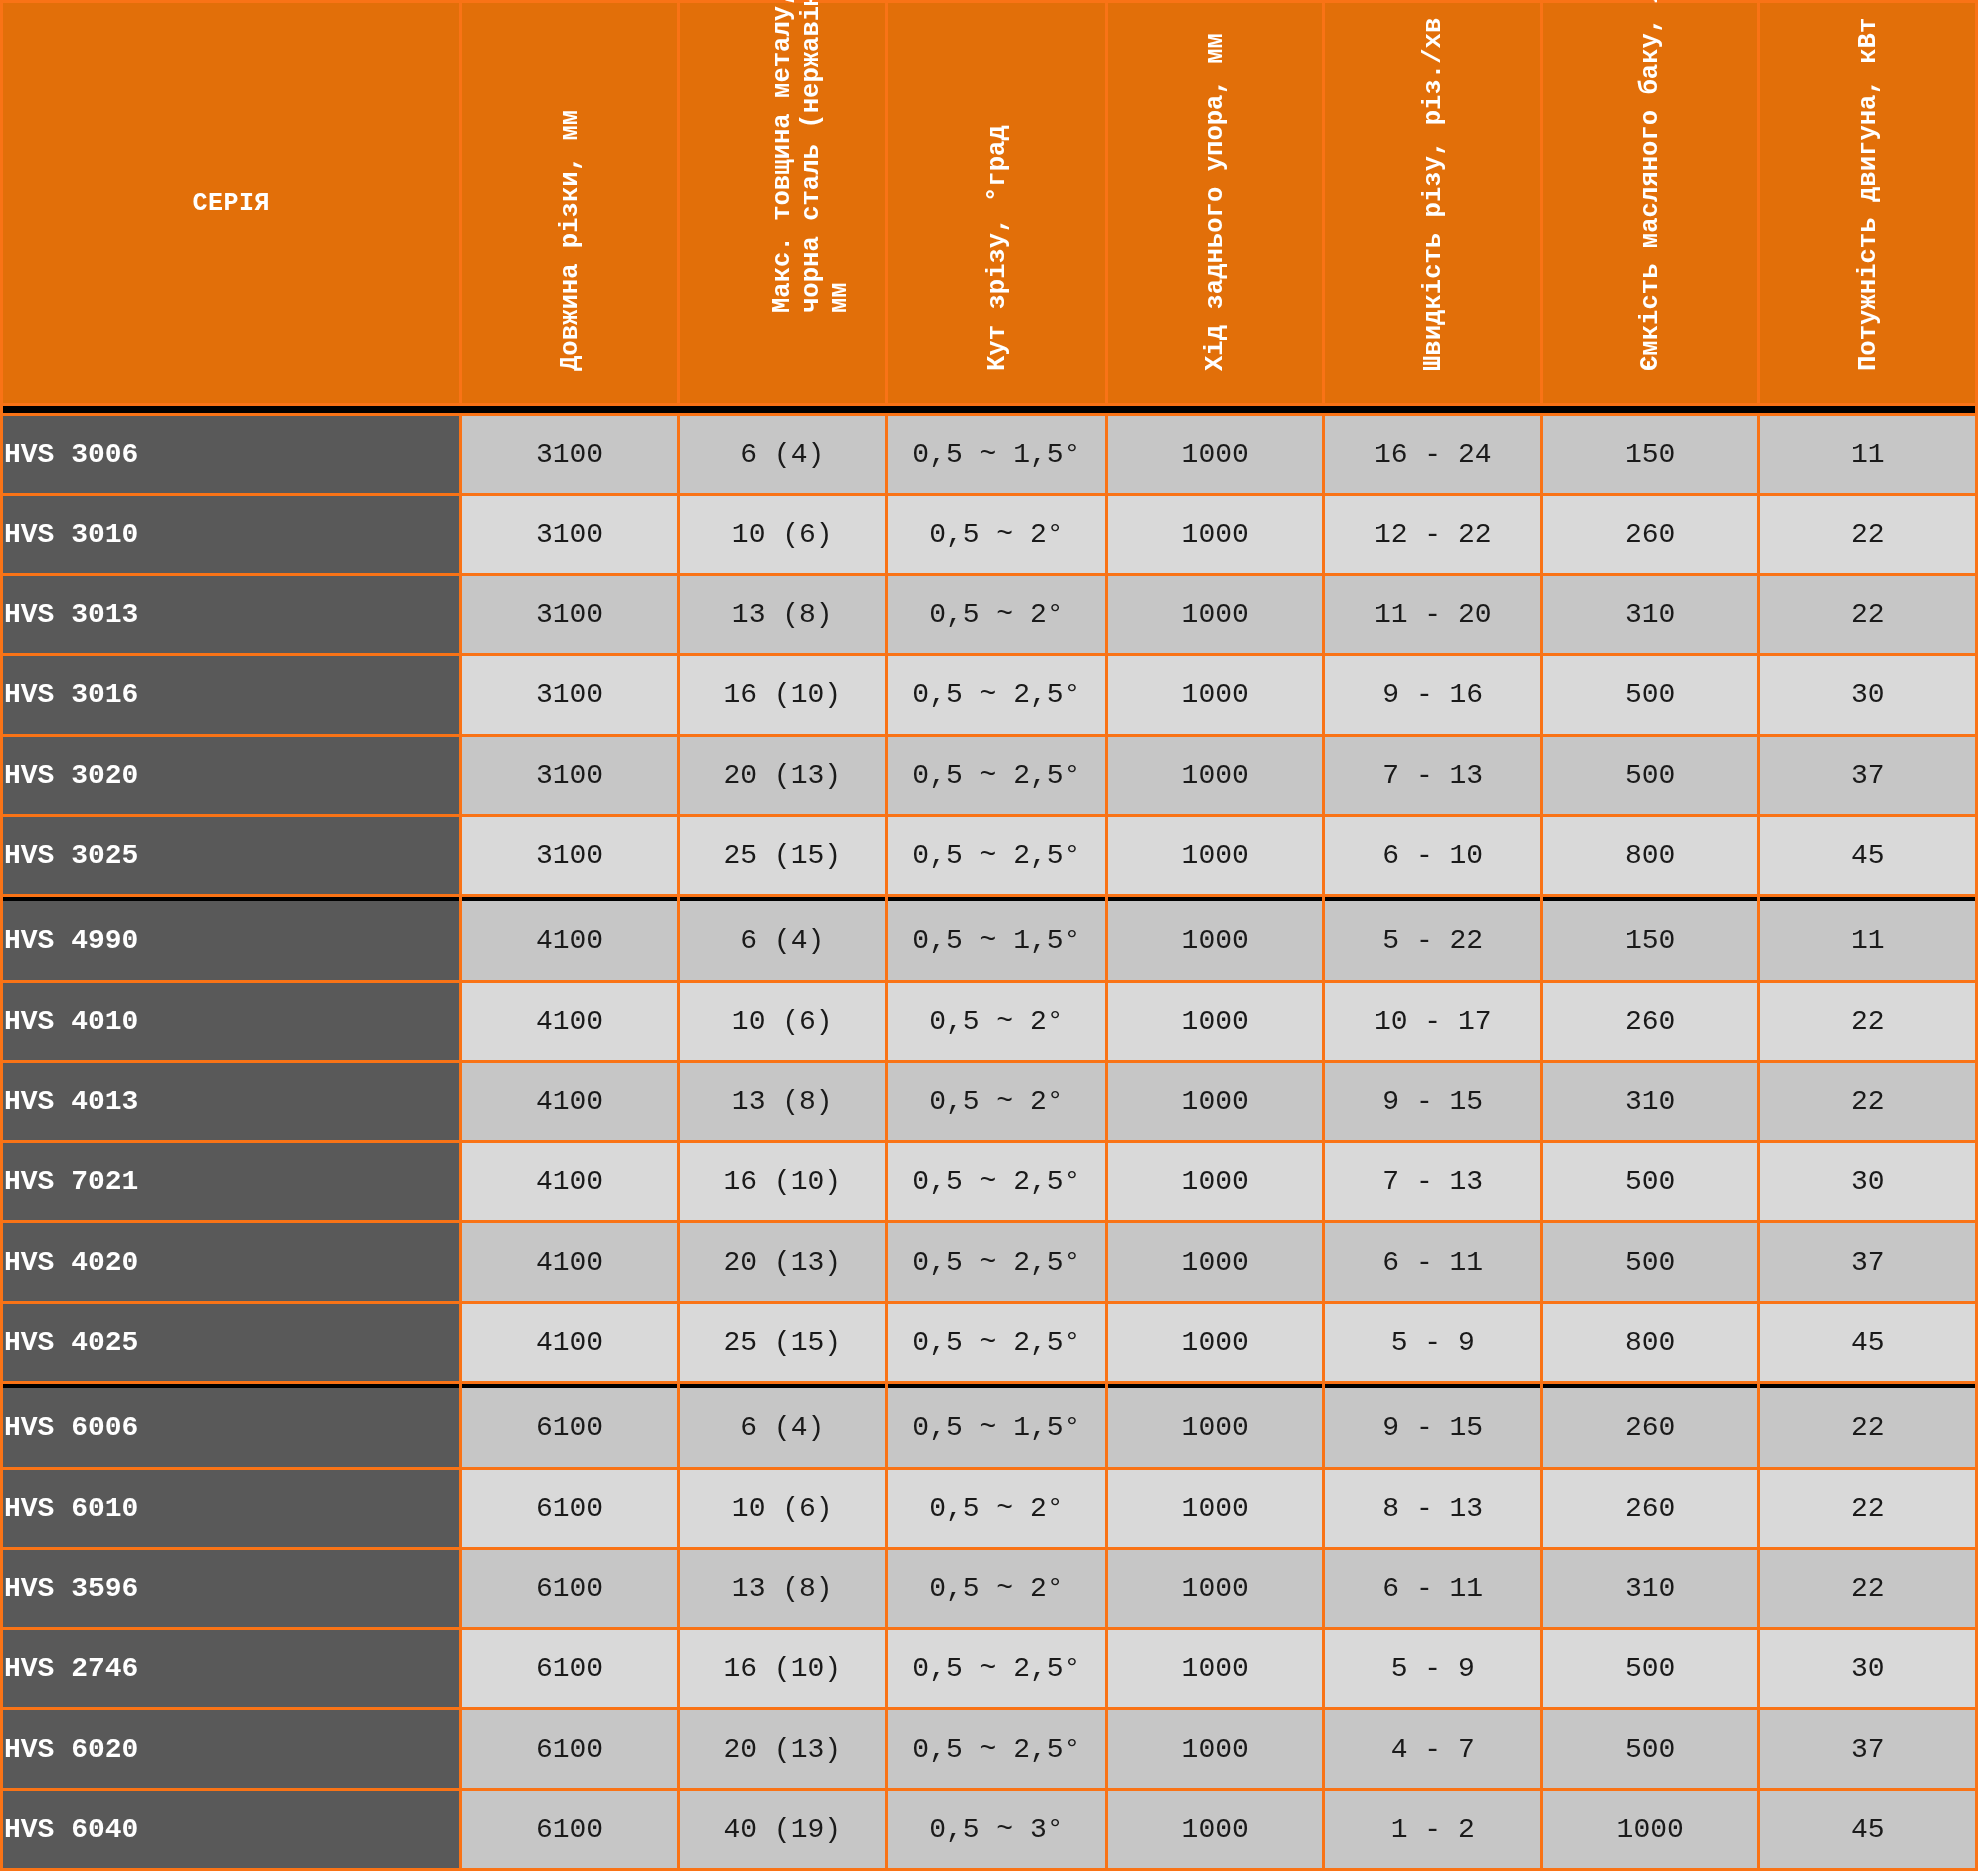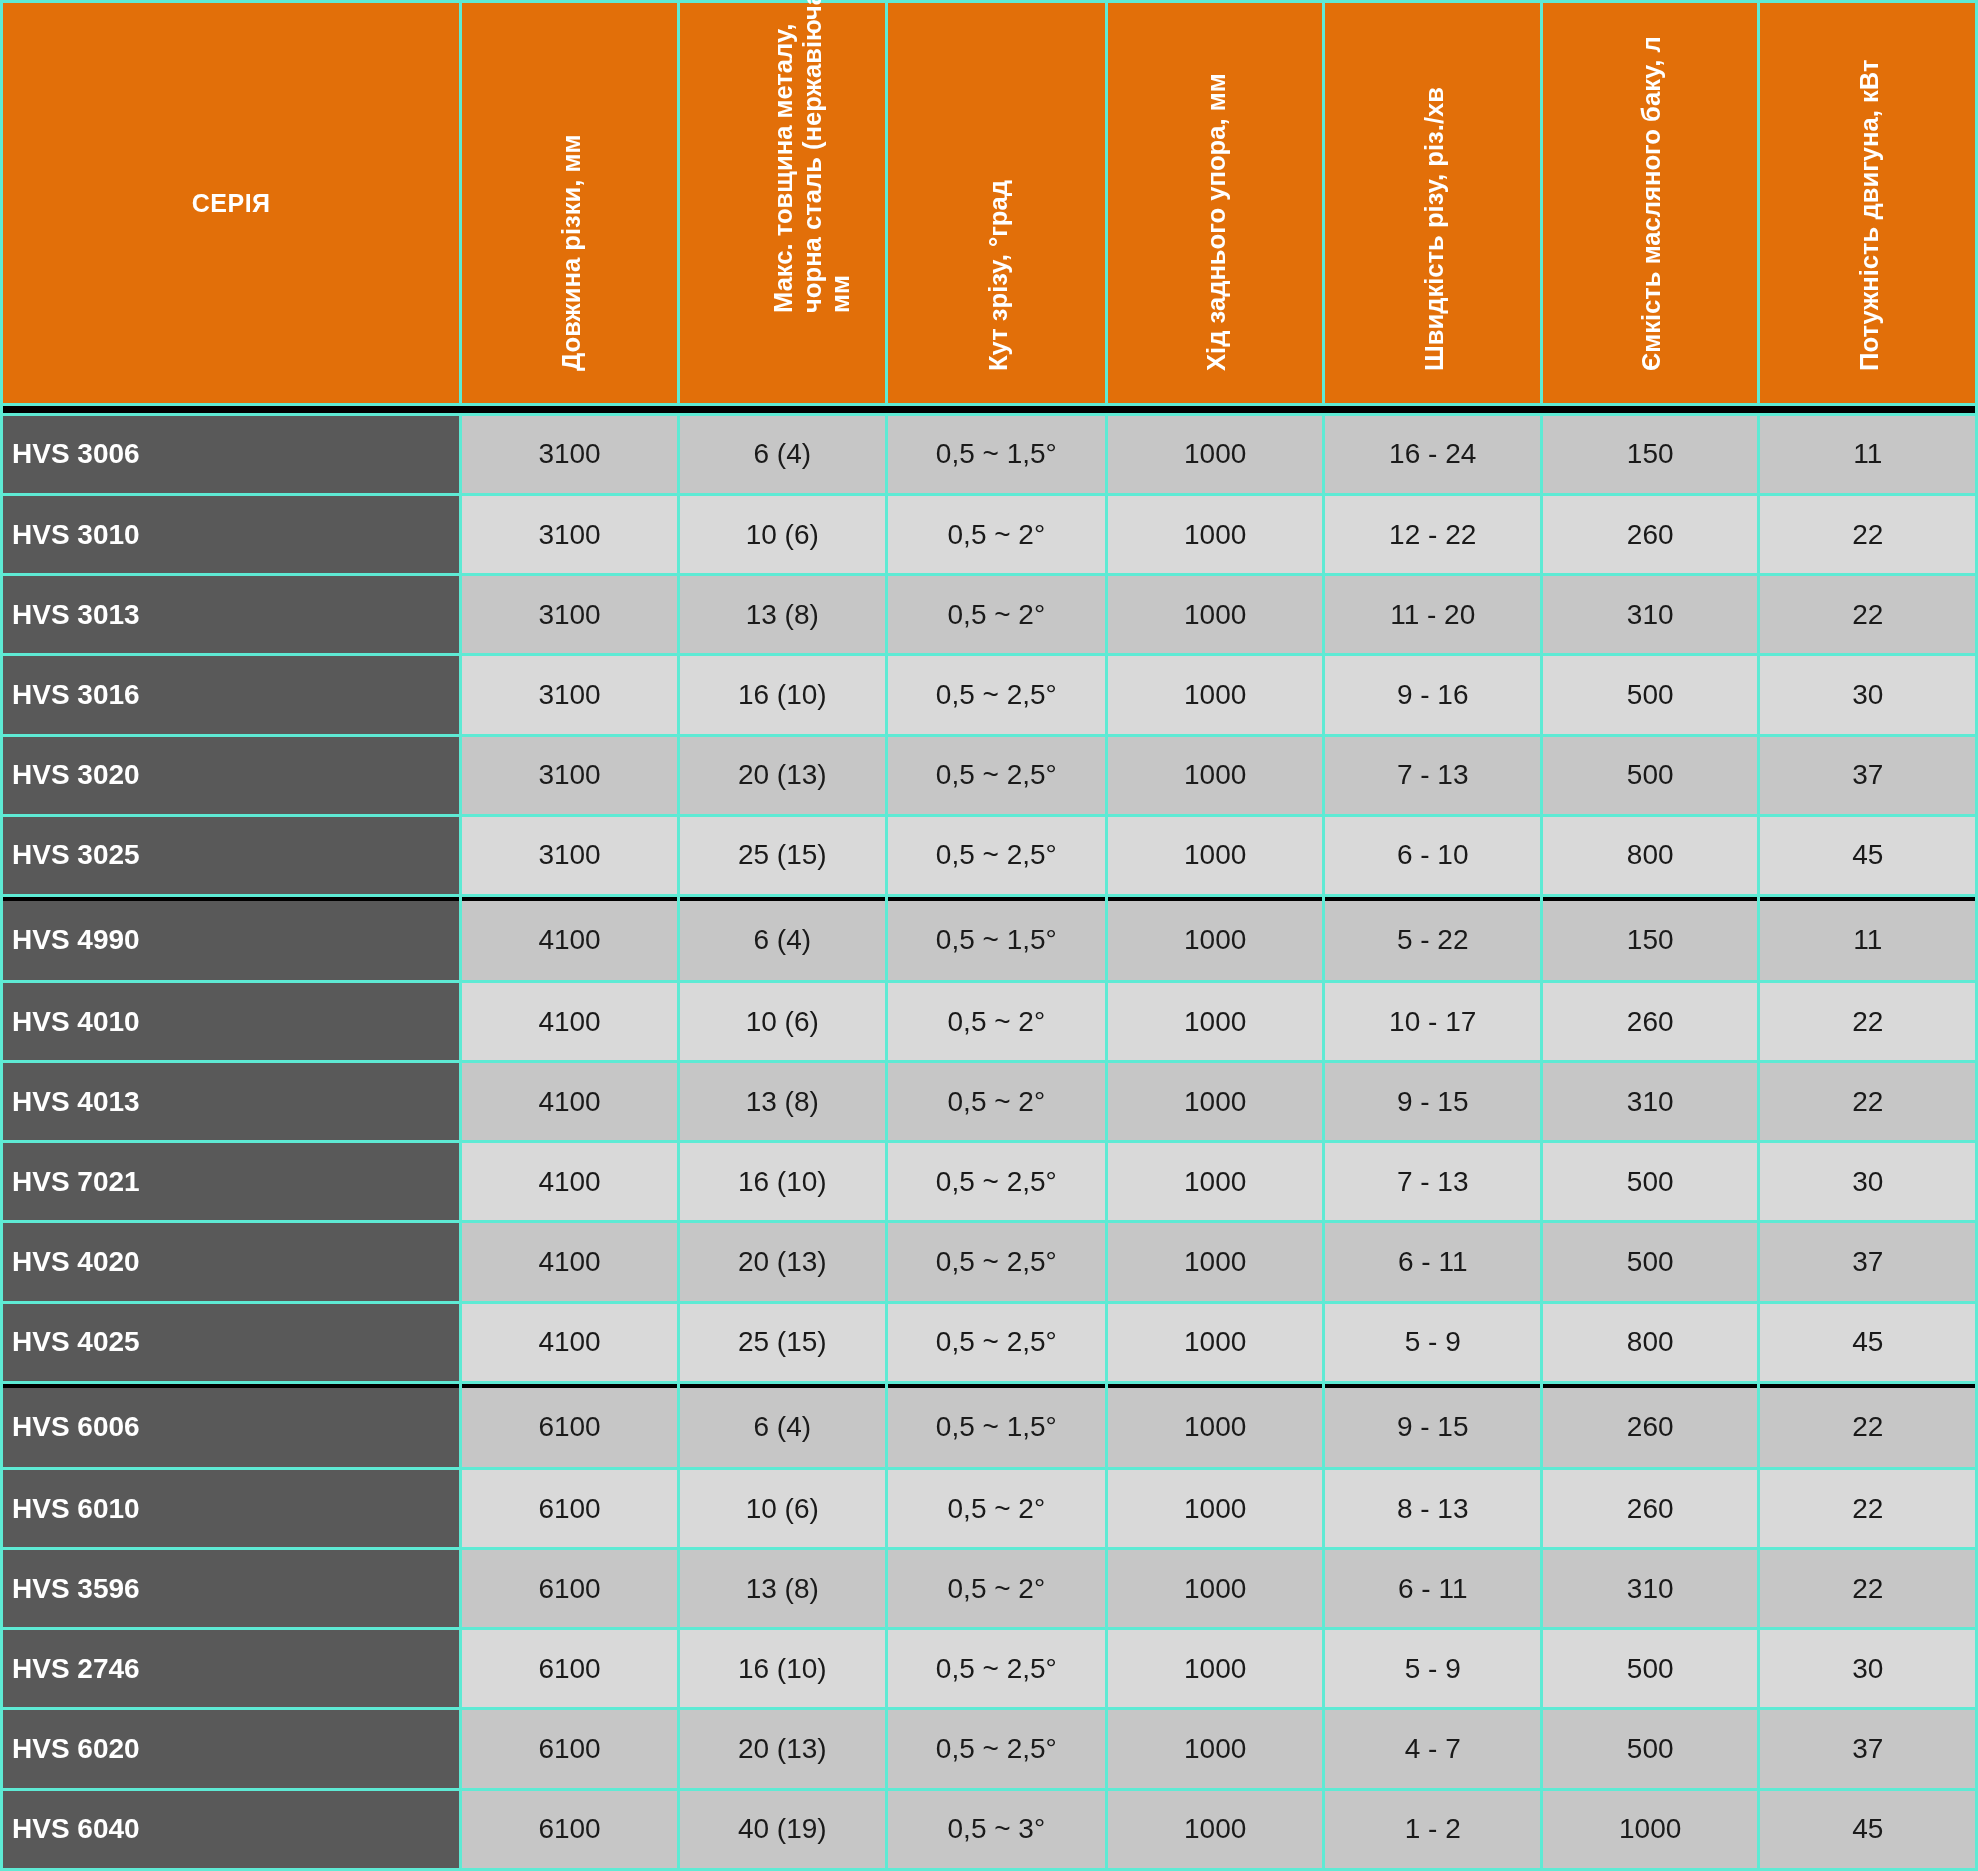--- a/index.html
+++ b/index.html
@@ -16,21 +16,22 @@
     height: 1871px;
     background: #000000;
     overflow: hidden;
   }
   table.spec {
     width: 1978px;
     height: 1871px;
     border-collapse: separate;
     border-spacing: 3.7px 3.7px;
     table-layout: fixed;
-    background: #5eead4;
+    background: #f97316;
+    font-family: Liberation Mono, monospace;
   }
   
   thead th {
     background: #E26F09;
     color: #FFFFFF;
     padding: 0;
     vertical-align: bottom;
     font-weight: bold;
     height: 400px;
     border: 0;
@@ -73,21 +74,21 @@
     vertical-align: middle;
     font-size: 28px;
     color: #1a1a1a;
     height: 52px;
     border: 0;
   }
   tbody tr td.series {
     background: #595959;
     color: #FFFFFF;
     text-align: left;
-    padding-left: 9px;
+    padding-left: 1px;
     font-weight: bold;
     font-size: 28px;
   }
   tr.shade-a td.val { background: #C6C6C6; }
   tr.shade-b td.val { background: #D9D9D9; }
 
   tr.group-start td { border-top: 4.6px solid #000000; }
   thead th { border-bottom: 0; }
 
   

